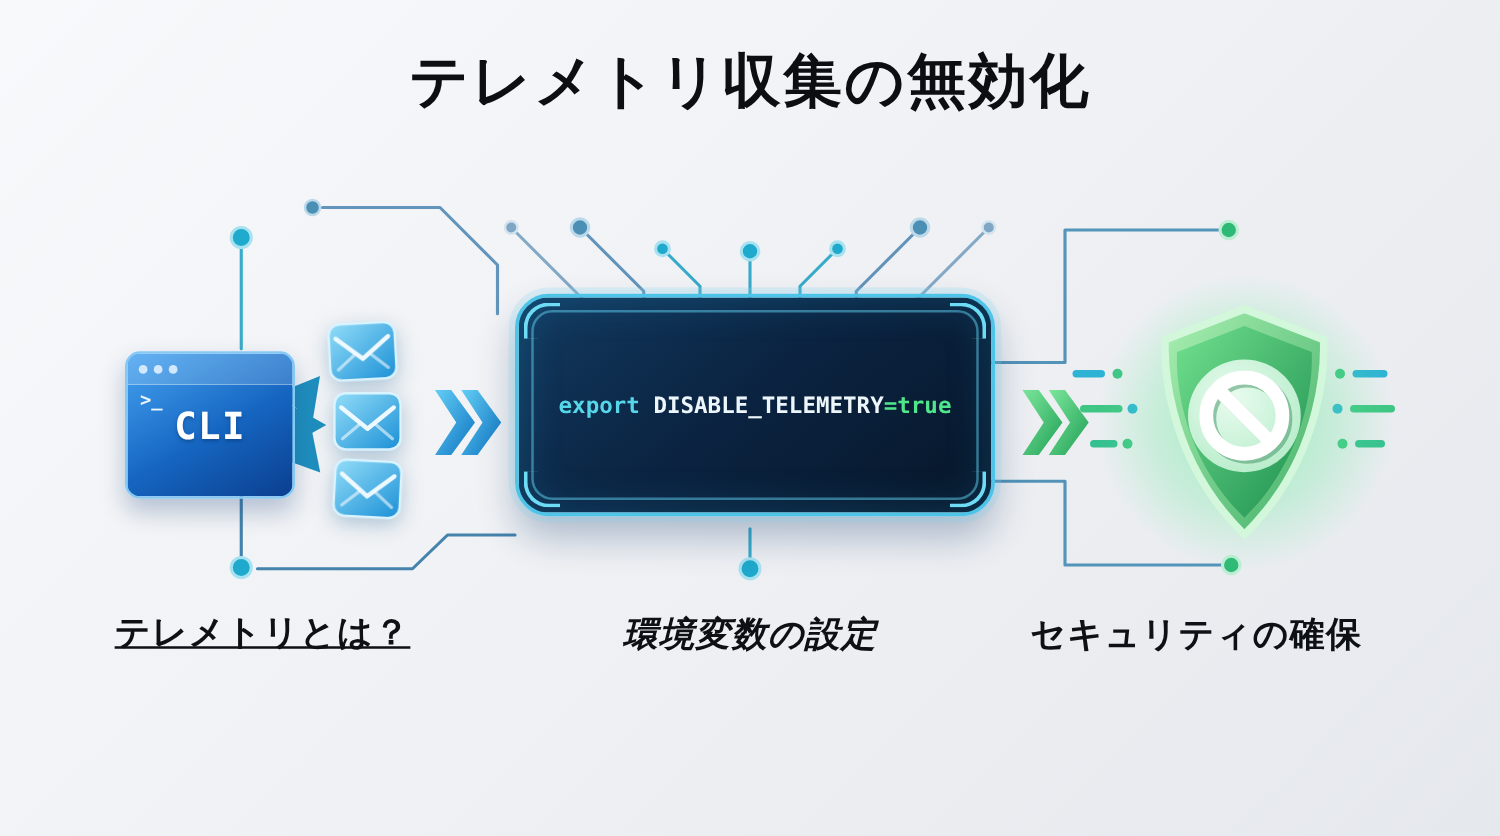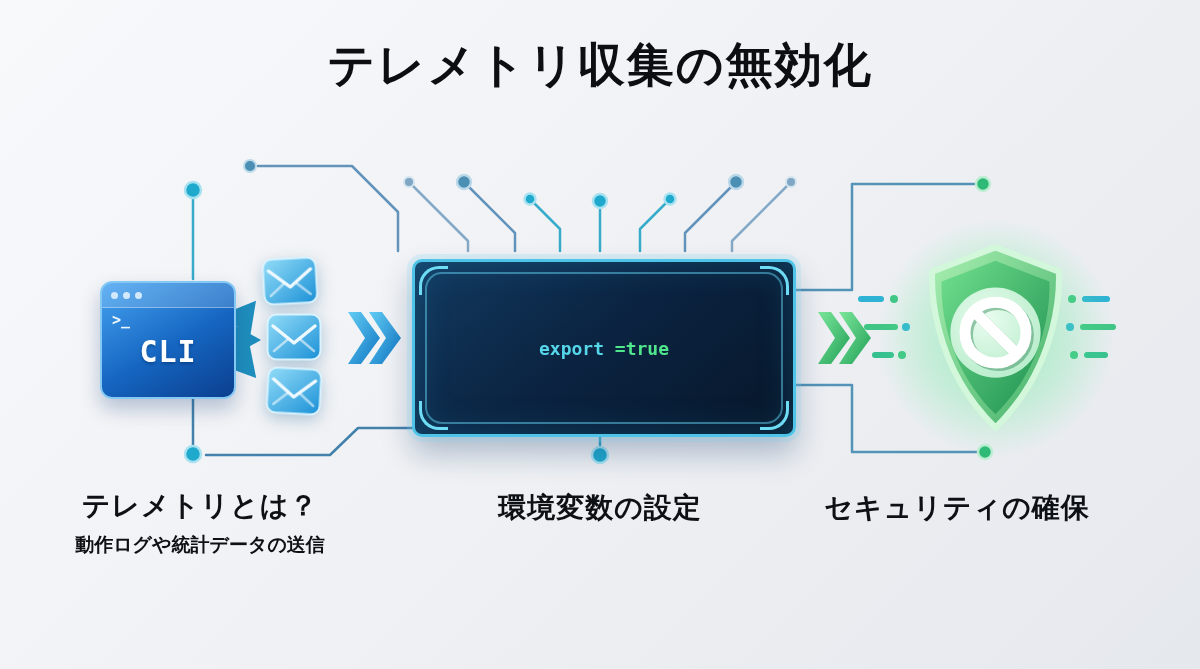--- a/index.html
+++ b/index.html
@@ -12,32 +12,32 @@
 
   
   .cli-window{position:absolute;left:100px;top:281px;width:132px;height:114px;border-radius:12px;
     background:linear-gradient(150deg,#46a4f2 0%,#1565c0 55%,#0b3f8f 100%);
     border:2px solid #86c8f4;box-shadow:0 10px 20px rgba(20,60,120,.28);}
   .cli-header{height:24px;border-bottom:1px solid rgba(255,255,255,.35);background:rgba(255,255,255,.16);
     border-radius:10px 10px 0 0;display:flex;align-items:center;gap:5px;padding-left:9px;}
   .cli-header .dot{width:7px;height:7px;border-radius:50%;background:#dff0ff;opacity:.9;}
   .cli-body{position:relative;height:88px;}
   .prompt{position:absolute;left:10px;top:3px;font:700 15px "DejaVu Sans Mono","Liberation Mono",monospace;color:#eaf6ff;}
-  .cli-label{position:absolute;left:0;right:0;top:26px;text-align:center;
+  .cli-label{position:absolute;left:0;right:0;top:16px;text-align:center;
     font:700 30px "DejaVu Sans Mono","Liberation Mono",monospace;color:#fff;letter-spacing:1px;
     text-shadow:0 2px 3px rgba(0,40,90,.4);}
 
   
   .envelope{position:absolute;width:56px;height:48px;filter:drop-shadow(0 5px 8px rgba(20,90,140,.3));}
   .env1{left:262px;top:257px;transform:rotate(-3deg);}
   .env2{left:266px;top:313px;}
   .env3{left:266px;top:367px;transform:rotate(3deg);}
 
   
-  .code-box{position:absolute;left:412px;top:259px;width:378px;height:172px;border-radius:10px;
+  .code-box{position:absolute;left:412px;top:235px;width:378px;height:172px;border-radius:27px;
     background:linear-gradient(140deg,#123a60 0%,#0b2442 45%,#071629 100%);
     border:3px solid #4ec5e8;
     box-shadow:0 0 0 5px rgba(130,215,240,.22),0 16px 30px rgba(15,55,105,.30),inset 0 0 34px rgba(35,150,200,.28);text-decoration:underline;}
   .inner-frame{position:absolute;inset:10px;border:2px solid rgba(95,205,238,.5);border-radius:17px;}
   .corner{position:absolute;width:26px;height:26px;border:0 solid #6fdcf5;}
   .c-tl{top:4px;left:4px;border-top-width:3px;border-left-width:3px;border-top-left-radius:20px;}
   .c-tr{top:4px;right:4px;border-top-width:3px;border-right-width:3px;border-top-right-radius:20px;}
   .c-bl{bottom:4px;left:4px;border-bottom-width:3px;border-left-width:3px;border-bottom-left-radius:20px;}
   .c-br{bottom:4px;right:4px;border-bottom-width:3px;border-right-width:3px;border-bottom-right-radius:20px;}
   .code-line{position:absolute;inset:0;display:flex;align-items:center;justify-content:center;
@@ -48,22 +48,22 @@
   
   .shield-wrap{position:absolute;left:908px;top:240px;width:175px;height:195px;}
   .shield-glow{position:absolute;inset:-30px;
     background:radial-gradient(circle,rgba(96,235,150,.55) 0%,rgba(96,235,150,.25) 42%,rgba(96,235,150,0) 68%);}
   .shield-svg{position:relative;width:100%;height:100%;}
 
   
   .label{position:absolute;text-align:center;color:#0d1014;}
   .label h2{margin:0;font-size:28px;font-weight:800;letter-spacing:1px;}
   .label p{margin:7px 0 0;font-size:19px;font-weight:600;}
-  .label-left{left:25px;top:487px;width:350px;}
-  .label-center{left:420px;top:489px;width:360px;}
+  .label-left{left:35px;top:487px;width:350px;text-decoration:underline;}
+  .label-center{left:420px;top:489px;width:360px;font-style:italic;}
   .label-right{left:767px;top:489px;width:380px;}
 </style>
 </head>
 <body>
 
 <div class="canvas">
 
   <h1 class="title">テレメトリ収集の無効化</h1>
 
   <svg class="decor" width="1200" height="669" viewBox="0 0 1200 669">
@@ -199,20 +199,21 @@
   </div>
 
   <div class="code-box">
     <div class="inner-frame"></div>
     <div class="corner c-tl"></div>
     <div class="corner c-tr"></div>
     <div class="corner c-bl"></div>
     <div class="corner c-br"></div>
     <div class="code-line">
       <span class="kw">export </span>
+      <span class="var">DISABLE_TELEMETRY</span>
       <span class="val">=true</span>
     </div>
   </div>
 
   <div class="shield-wrap">
     <div class="shield-glow"></div>
     <svg class="shield-svg" viewBox="0 0 140 160">
       <defs>
         <linearGradient id="shOut" x1="0" y1="0" x2="1" y2="1">
           <stop offset="0" stop-color="#aaf0b2"></stop>
@@ -238,21 +239,20 @@
         <g stroke="#ffffff" fill="none" stroke-width="9" stroke-linecap="round">
           <circle cx="70" cy="76" r="25"></circle>
           <line x1="52.5" y1="58.5" x2="87.5" y2="93.5"></line>
         </g>
       </g>
     </svg>
   </div>
 
   <div class="label label-left">
     <h2>テレメトリとは？</h2>
-    <p>動作ログや統計データの送信</p>
   </div>
   <div class="label label-center">
     <h2>環境変数の設定</h2>
   </div>
   <div class="label label-right">
     <h2>セキュリティの確保</h2>
   </div>
 
 </div>
 

